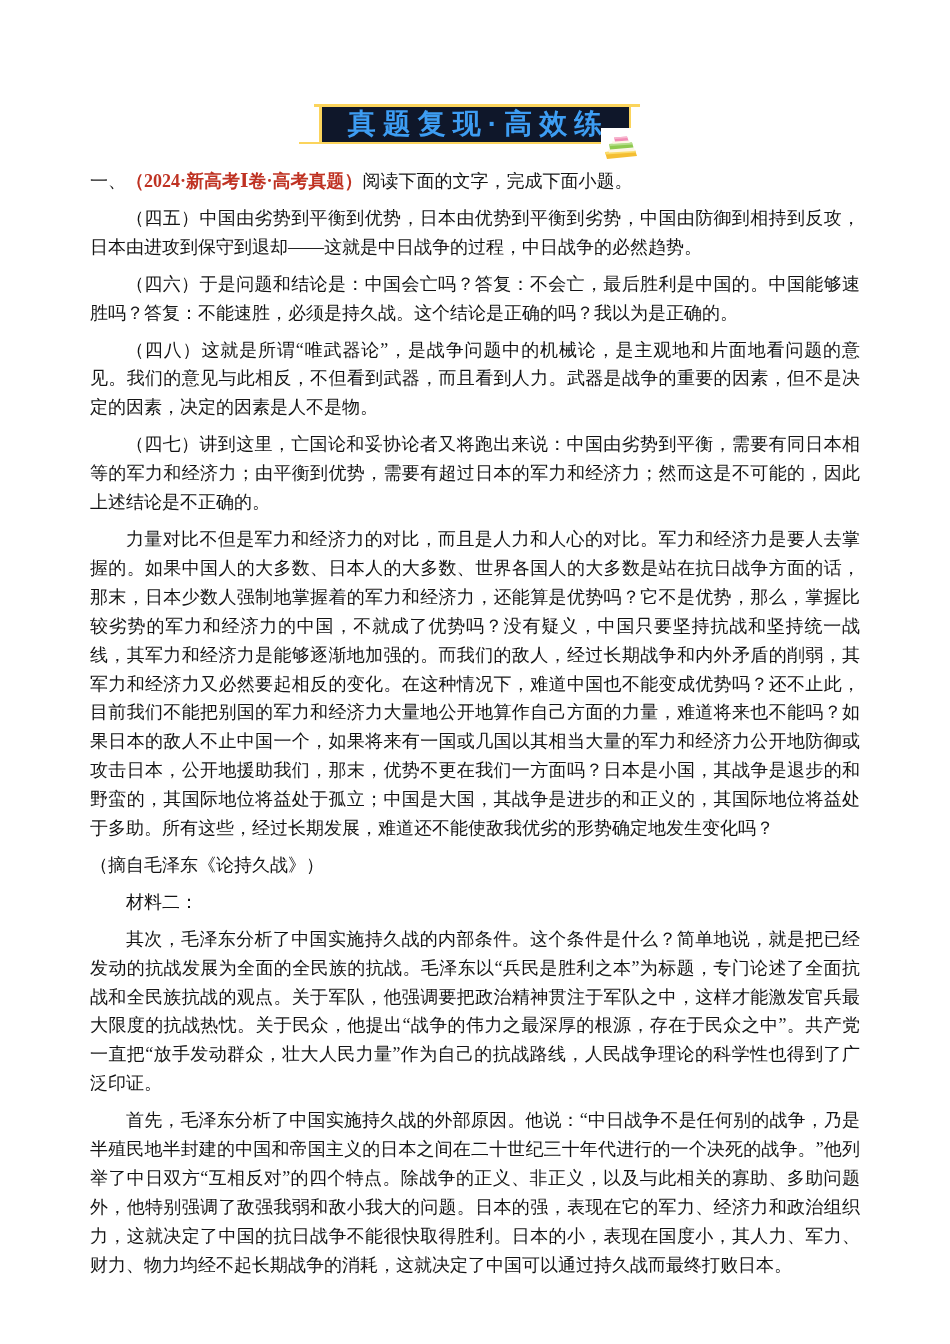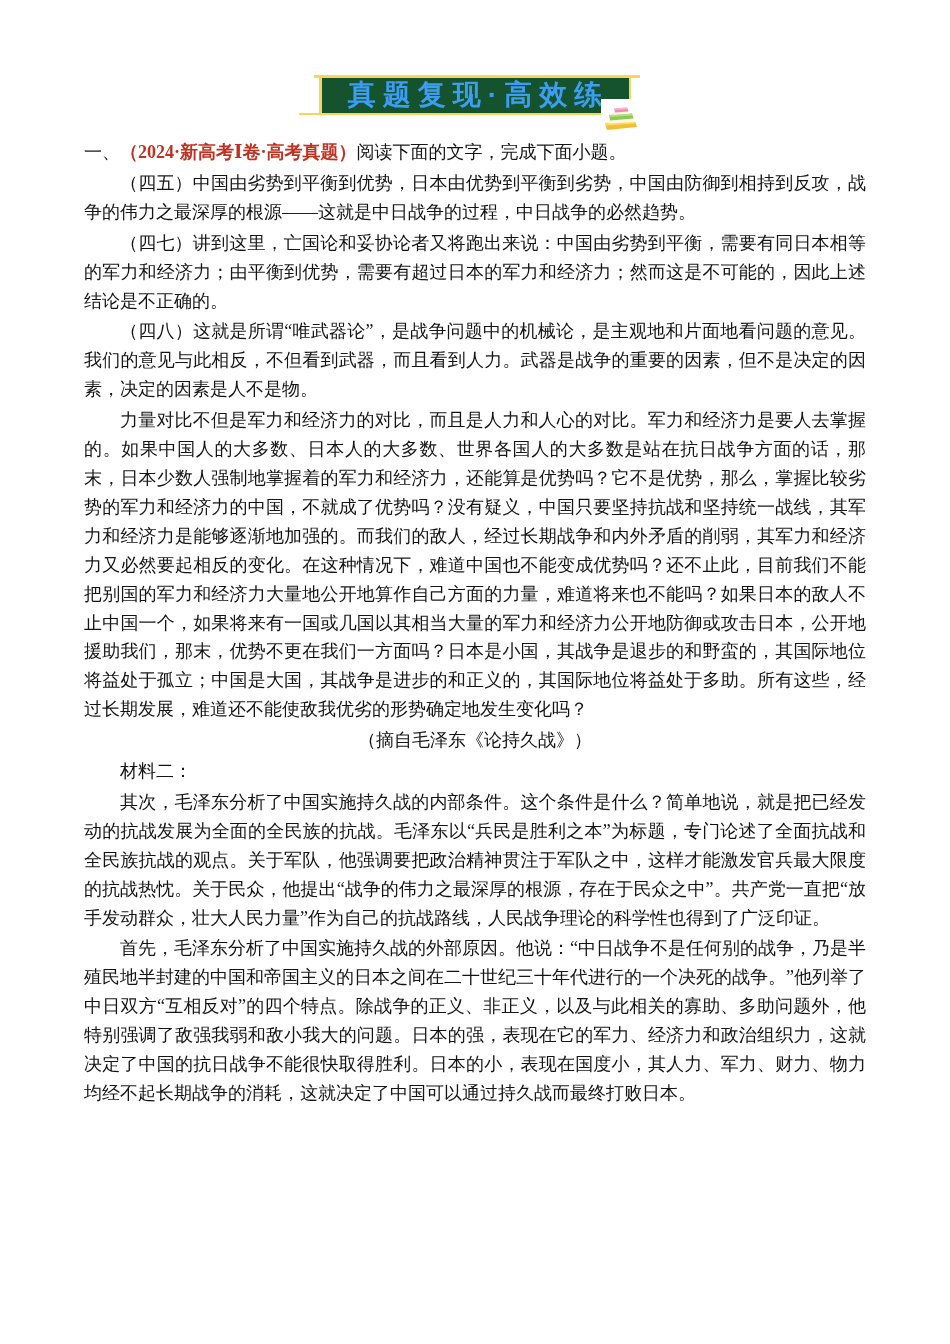--- a/index.html
+++ b/index.html
@@ -13,22 +13,22 @@
     overflow: hidden;
     font-family: "Liberation Serif", "DejaVu Serif", serif;
     color: #141414;
   }
 
   
   .banner-wrap {
     position: relative;
     width: 312px;
     height: 40px;
-    margin: 75px auto 0;
-    background: #14532d;
+    margin: 104px auto 0;
+    background: #0f172a;
   }
   .frame {
     position: absolute;
     background: #FBD45C;
   }
   .frame-top    { top: 0;  left: -5px;  right: -9px; height: 2.5px; }
   .frame-left   { top: 0;  left: 0;     bottom: 0;   width: 2.5px; }
   .frame-right  { top: 0;  right: 0;    bottom: -7px; width: 2.5px; }
   .frame-bottom { bottom: 0; left: -20px; right: 2px; height: 2.5px; }
   .banner-title {
@@ -56,33 +56,33 @@
 
   
   .content {
     width: 786px;
     margin: 23px auto 0;
     font-size: 18px;
     line-height: 28.9px;
     text-align: justify;
   }
   .content p {
-    margin: 2px;
+    margin: 8px;
     padding: 0;
     text-indent: 2em;
   }
   p.q-header {
     text-indent: 0;
   }
   .q-source {
     color: #BF3222;
     font-weight: bold;
   }
   p.attribution {
-    text-align: center;
+    text-align: left;
     text-indent: 0;
   }
 </style>
 </head>
 <body>
 
 <div>
 
   <div class="banner-wrap">
     <div class="frame frame-top"></div>
@@ -106,23 +106,24 @@
         <path d="M13 9.5 L26 8.5 L27.5 12.5 L14 13.6 Z" fill="#F28BB4"></path>
         <path d="M13 9.5 L26 8.5 L26.3 10 L13.3 11 Z" fill="#F7B8D0"></path>
       </svg>
     </div>
   </div>
 
   <div class="content">
 
     <p class="q-header"><span>一、</span><span class="q-source">（2024·新高考Ⅰ卷·高考真题）</span><span>阅读下面的文字，完成下面小题。</span></p>
 
-    <p>（四五）中国由劣势到平衡到优势，日本由优势到平衡到劣势，中国由防御到相持到反攻，战争的伟力之最深厚的根源——这就是中日战争的过程，中日战争的必然趋势。</p>
+    <p>（四五）中国由劣势到平衡到优势，日本由优势到平衡到劣势，中国由防御到相持到反攻，日本由进攻到保守到退却——这就是中日战争的过程，中日战争的必然趋势。</p>
+    <p>（四六）于是问题和结论是：中国会亡吗？答复：不会亡，最后胜利是中国的。中国能够速胜吗？答复：不能速胜，必须是持久战。这个结论是正确的吗？我以为是正确的。</p>
+    <p>（四八）这就是所谓“唯武器论”，是战争问题中的机械论，是主观地和片面地看问题的意见。我们的意见与此相反，不但看到武器，而且看到人力。武器是战争的重要的因素，但不是决定的因素，决定的因素是人不是物。</p>
     <p>（四七）讲到这里，亡国论和妥协论者又将跑出来说：中国由劣势到平衡，需要有同日本相等的军力和经济力；由平衡到优势，需要有超过日本的军力和经济力；然而这是不可能的，因此上述结论是不正确的。</p>
-    <p>（四八）这就是所谓“唯武器论”，是战争问题中的机械论，是主观地和片面地看问题的意见。我们的意见与此相反，不但看到武器，而且看到人力。武器是战争的重要的因素，但不是决定的因素，决定的因素是人不是物。</p>
     <p>力量对比不但是军力和经济力的对比，而且是人力和人心的对比。军力和经济力是要人去掌握的。如果中国人的大多数、日本人的大多数、世界各国人的大多数是站在抗日战争方面的话，那末，日本少数人强制地掌握着的军力和经济力，还能算是优势吗？它不是优势，那么，掌握比较劣势的军力和经济力的中国，不就成了优势吗？没有疑义，中国只要坚持抗战和坚持统一战线，其军力和经济力是能够逐渐地加强的。而我们的敌人，经过长期战争和内外矛盾的削弱，其军力和经济力又必然要起相反的变化。在这种情况下，难道中国也不能变成优势吗？还不止此，目前我们不能把别国的军力和经济力大量地公开地算作自己方面的力量，难道将来也不能吗？如果日本的敌人不止中国一个，如果将来有一国或几国以其相当大量的军力和经济力公开地防御或攻击日本，公开地援助我们，那末，优势不更在我们一方面吗？日本是小国，其战争是退步的和野蛮的，其国际地位将益处于孤立；中国是大国，其战争是进步的和正义的，其国际地位将益处于多助。所有这些，经过长期发展，难道还不能使敌我优劣的形势确定地发生变化吗？</p>
     <p class="attribution">（摘自毛泽东《论持久战》）</p>
 
     <p>材料二：</p>
     <p>其次，毛泽东分析了中国实施持久战的内部条件。这个条件是什么？简单地说，就是把已经发动的抗战发展为全面的全民族的抗战。毛泽东以“兵民是胜利之本”为标题，专门论述了全面抗战和全民族抗战的观点。关于军队，他强调要把政治精神贯注于军队之中，这样才能激发官兵最大限度的抗战热忱。关于民众，他提出“战争的伟力之最深厚的根源，存在于民众之中”。共产党一直把“放手发动群众，壮大人民力量”作为自己的抗战路线，人民战争理论的科学性也得到了广泛印证。</p>
     <p>首先，毛泽东分析了中国实施持久战的外部原因。他说：“中日战争不是任何别的战争，乃是半殖民地半封建的中国和帝国主义的日本之间在二十世纪三十年代进行的一个决死的战争。”他列举了中日双方“互相反对”的四个特点。除战争的正义、非正义，以及与此相关的寡助、多助问题外，他特别强调了敌强我弱和敌小我大的问题。日本的强，表现在它的军力、经济力和政治组织力，这就决定了中国的抗日战争不能很快取得胜利。日本的小，表现在国度小，其人力、军力、财力、物力均经不起长期战争的消耗，这就决定了中国可以通过持久战而最终打败日本。</p>
 
   </div>
 </div>
 

